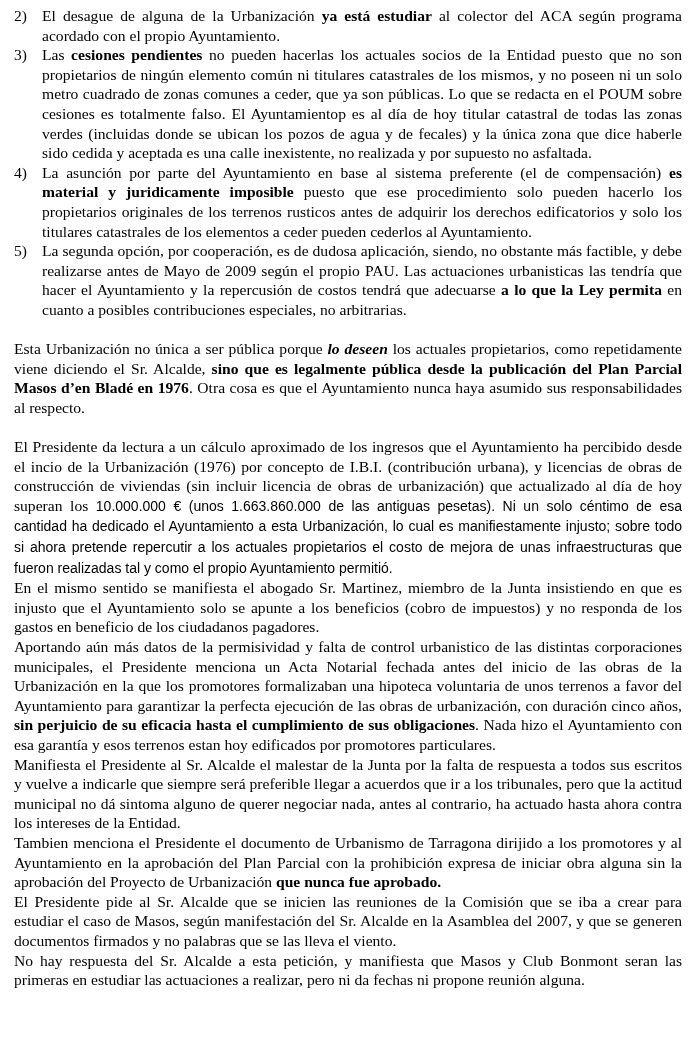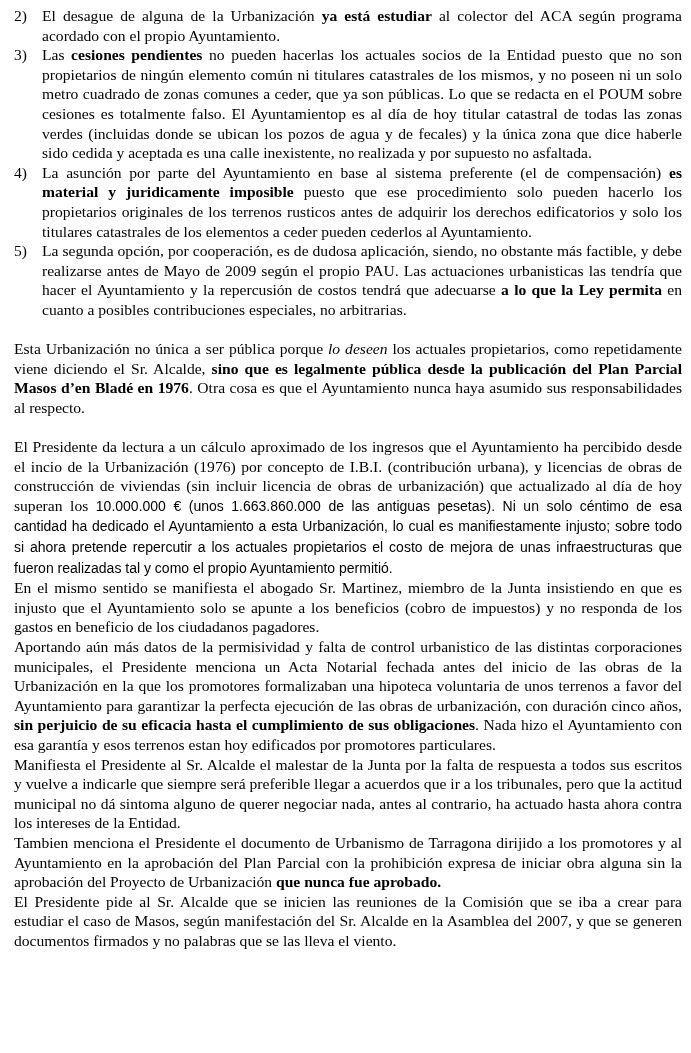--- a/index.html
+++ b/index.html
@@ -9,21 +9,21 @@
     font-family: "Liberation Serif", serif; font-size: 15.6px; line-height: 19.6px;
     color: #000; text-align: justify;
   }
   .list { margin: 0; padding: 0; list-style: none; }
   .li { position: relative; padding-left: 28px; }
   .li .num { position: absolute; left: 0; top: 0; }
   p { margin: 0; }
   .gap { height: 19.6px; }
   .sans { font-family: "Liberation Sans", sans-serif; font-size: 14px; }
   b { font-weight: bold; }
-  .bi { font-weight: normal; font-style: italic; }
+  .bi { font-weight: bold; font-style: italic; }
 </style>
 </head>
 <body>
 
 <div class="page">
   <div class="list" id="list">
       <div class="li">
         <span class="num">2)</span>
         <div><span>El desague de alguna de la Urbanización </span><b>ya está estudiar</b><span> al colector del ACA según programa acordado con el propio Ayuntamiento.</span></div>
       </div>
@@ -43,14 +43,15 @@
   <div id="paras">
       <div class="gap"></div>
       <p><span>Esta Urbanización no única a ser pública porque </span><span class="bi">lo deseen</span><span> los actuales propietarios, como repetidamente viene diciendo el Sr. Alcalde, </span><b>sino que es legalmente pública desde la publicación del Plan Parcial Masos d’en Bladé en 1976</b><span>. Otra cosa es que el Ayuntamiento nunca haya asumido sus responsabilidades al respecto.</span></p>
       <div class="gap"></div>
       <p><span>El Presidente da lectura a un cálculo aproximado de los ingresos que el Ayuntamiento ha percibido desde el incio de la Urbanización (1976) por concepto de I.B.I. (contribución urbana), y licencias de obras de construcción de viviendas (sin incluir licencia de obras de urbanización) que actualizado al día de hoy superan los </span><span class="sans">10.000.000 € (unos 1.663.860.000 de las antiguas pesetas). Ni un solo céntimo de esa cantidad ha dedicado el Ayuntamiento a esta Urbanización, lo cual es manifiestamente injusto; sobre todo si ahora pretende repercutir a los actuales propietarios el costo de mejora de unas infraestructuras que fueron realizadas tal y como el propio Ayuntamiento permitió.</span></p>
       <p><span>En el mismo sentido se manifiesta el abogado Sr. Martinez, miembro de la Junta insistiendo en que es injusto que el Ayuntamiento solo se apunte a los beneficios (cobro de impuestos) y no responda de los gastos en beneficio de los ciudadanos pagadores.</span></p>
       <p><span>Aportando aún más datos de la permisividad y falta de control urbanistico de las distintas corporaciones municipales, el Presidente menciona un Acta Notarial fechada antes del inicio de las obras de la Urbanización en la que los promotores formalizaban una hipoteca voluntaria de unos terrenos a favor del Ayuntamiento para garantizar la perfecta ejecución de las obras de urbanización, con duración cinco años, </span><b>sin perjuicio de su eficacia hasta el cumplimiento de sus obligaciones</b><span>. Nada hizo el Ayuntamiento con esa garantía y esos terrenos estan hoy edificados por promotores particulares.</span></p>
       <p><span>Manifiesta el Presidente al Sr. Alcalde el malestar de la Junta por la falta de respuesta a todos sus escritos y vuelve a indicarle que siempre será preferible llegar a acuerdos que ir a los tribunales, pero que la actitud municipal no dá sintoma alguno de querer negociar nada, antes al contrario, ha actuado hasta ahora contra los intereses de la Entidad.</span></p>
       <p><span>Tambien menciona el Presidente el documento de Urbanismo de Tarragona dirijido a los promotores y al Ayuntamiento en la aprobación del Plan Parcial con la prohibición expresa de iniciar obra alguna sin la aprobación del Proyecto de Urbanización </span><b>que nunca fue aprobado.</b></p>
       <p><span>El Presidente pide al Sr. Alcalde que se inicien las reuniones de la Comisión que se iba a crear para estudiar el caso de Masos, según manifestación del Sr. Alcalde en la Asamblea del 2007, y que se generen documentos firmados y no palabras que se las lleva el viento.</span></p>
+      <p><span>No hay respuesta del Sr. Alcalde a esta petición, y manifiesta que Masos y Club Bonmont seran las primeras en estudiar las actuaciones a realizar, pero ni da fechas ni propone reunión alguna.</span></p>
     </div>
 </div>
 
 </body></html>

